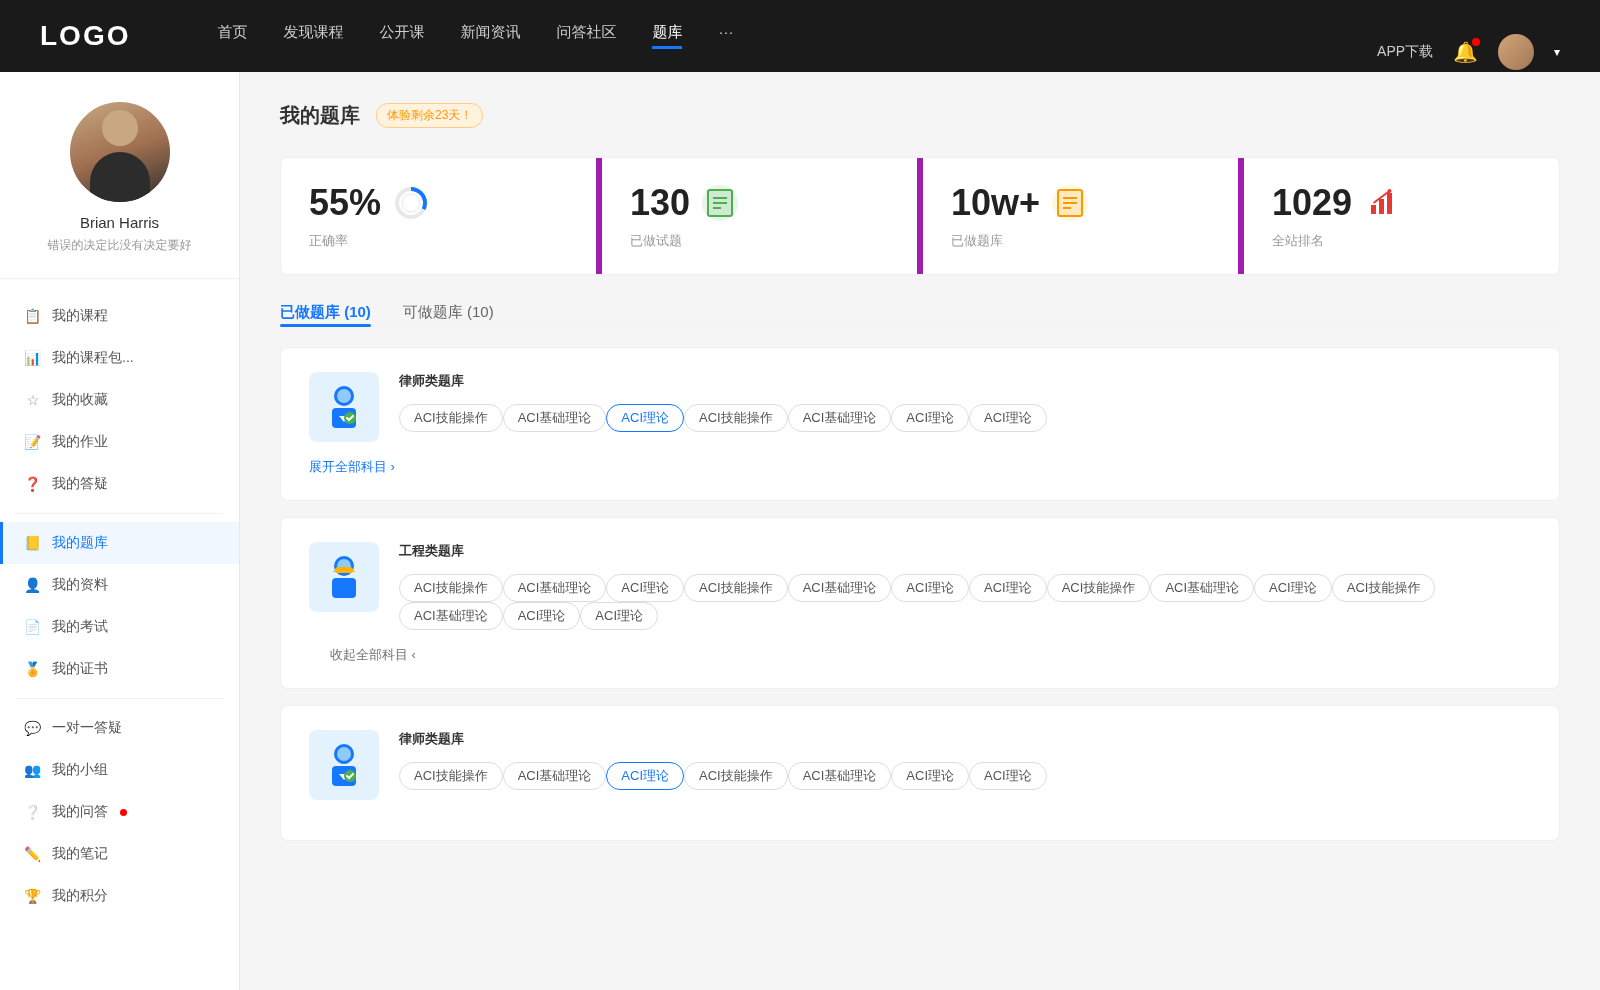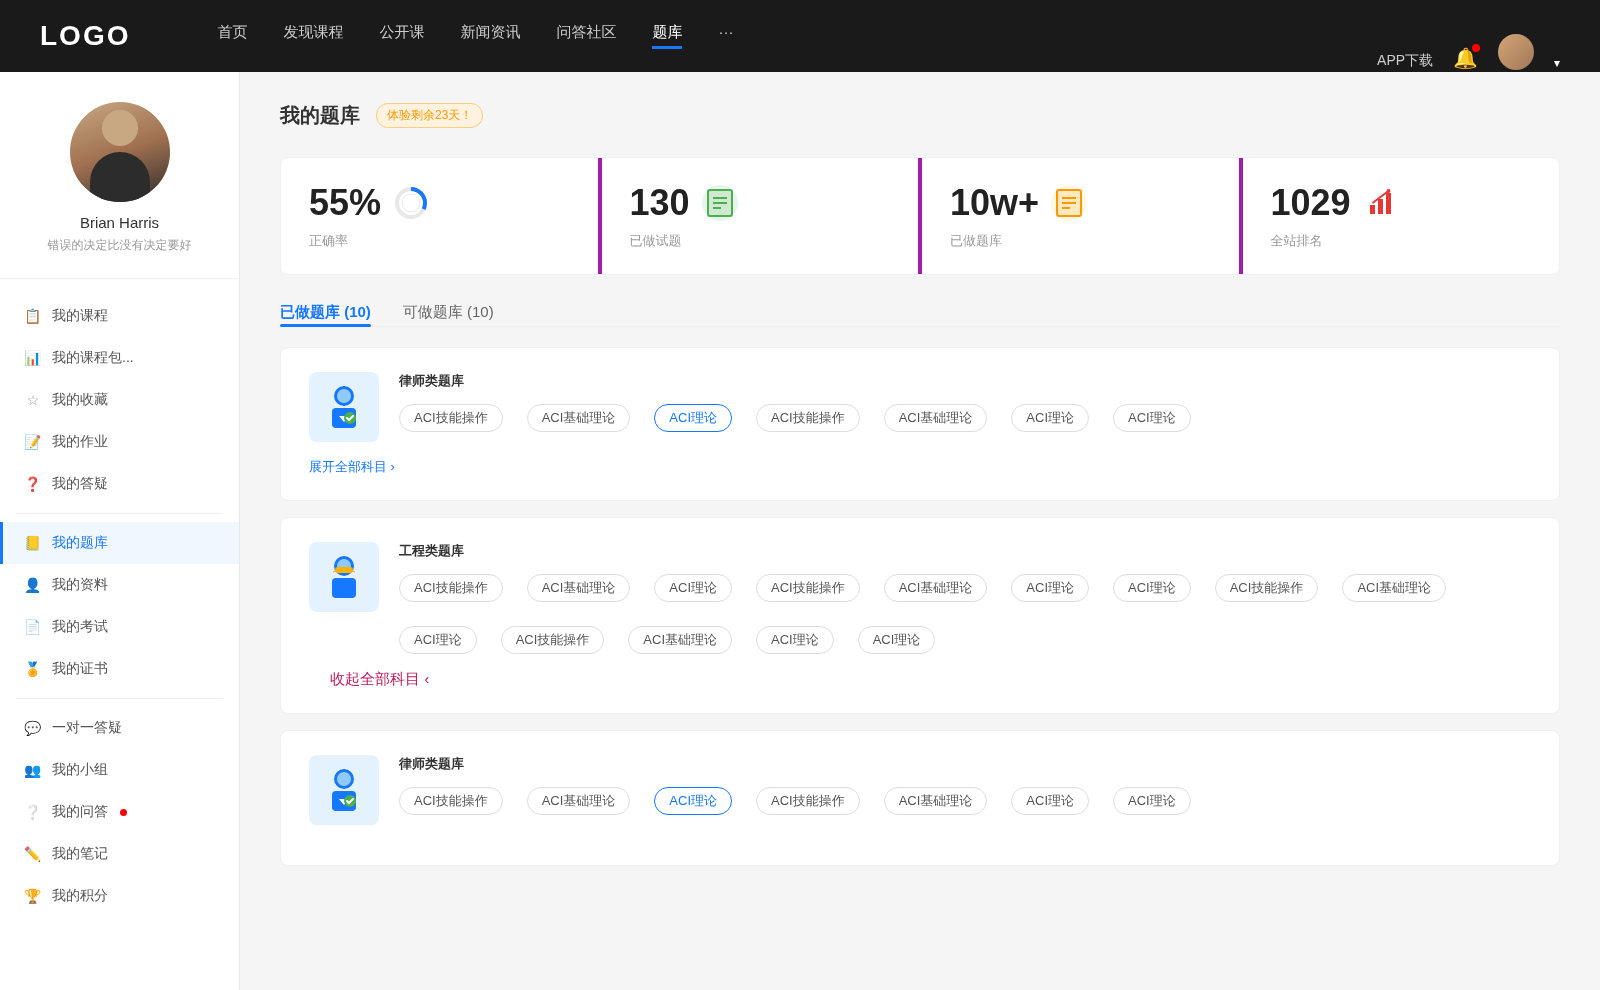--- a/index.html
+++ b/index.html
@@ -34,21 +34,21 @@
       font-size: 15px;
       cursor: pointer;
       padding-bottom: 4px;
     }
     .nav-link.active {
       color: white;
       border-bottom: 3px solid #1677ff;
     }
     .nav-right {
       display: flex;
-      align-items: flex-end;
+      align-items: center;
       gap: 20px;
       margin-top: 31px;
     }
     .nav-app-download {
       color: #ccc;
       font-size: 14px;
       cursor: pointer;
     }
     .nav-bell {
       position: relative;
@@ -242,21 +242,21 @@
       gap: 0;
       background: white;
       border-radius: 8px;
       margin-bottom: 28px;
       border: 1px solid #f0f0f0;
       overflow: hidden;
     }
     .stat-item {
       flex: 1;
       padding: 24px 28px;
-      border-right: 4px solid #a21caf;
+      border-right: 6px solid #a21caf;
       display: flex;
       flex-direction: column;
     }
     .stat-item:last-child {
       border-right: none;
       justify-content: space-between;
     }
     .stat-top {
       display: flex;
       align-items: center;
@@ -342,21 +342,21 @@
     }
     .qbank-name {
       font-size: 13px;
       font-weight: 600;
       color: #333;
       margin-bottom: 14px;
     }
     .qbank-tags {
       display: flex;
       flex-wrap: wrap;
-      gap: 24px;
+      gap: 0;
     }
     .tag {
       padding: 4px 14px;
       border-radius: 16px;
       font-size: 13px;
       border: 1px solid #ddd;
       color: #555;
       cursor: pointer;
       background: white;
     }
@@ -370,22 +370,22 @@
     }
     .expand-btn {
       color: #1677ff;
       font-size: 13px;
       cursor: pointer;
     }
     .expand-btn::after {
       content: ' ›';
     }
     .collapse-btn {
-      color: #be185d;
-      font-size: 15px;
+      color: #737373;
+      font-size: 13px;
       cursor: pointer;
       padding-left: 21px;
     }
     .collapse-btn::after {
       content: ' ‹';
     }
 
     
     .pie-chart-svg {
       width: 36px;

